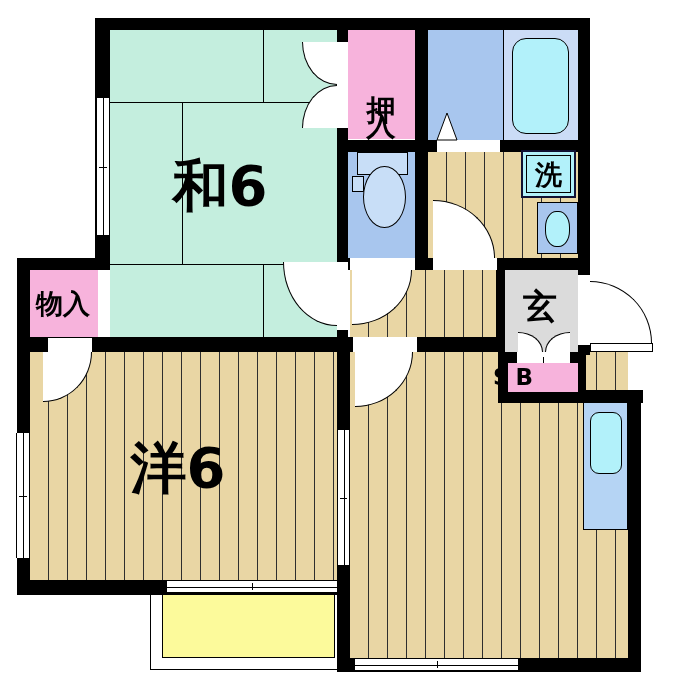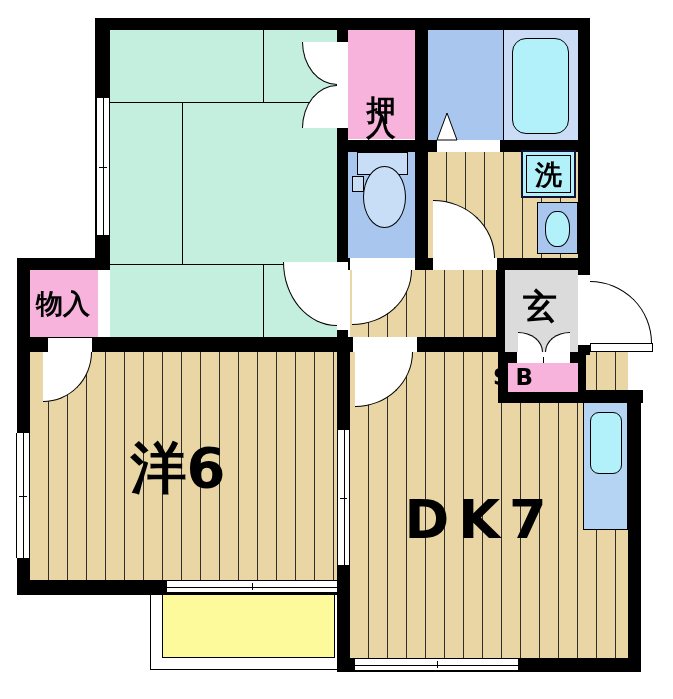--- a/index.html
+++ b/index.html
@@ -137,20 +137,20 @@
   <div class="abs door d-bl" style="left:283px;top:262px;width:54px;height:64px"></div>
   <div class="abs door d-br" style="left:352px;top:270px;width:60px;height:55px"></div>
   <div class="abs door d-tr" style="left:433px;top:200px;width:62px;height:58px"></div>
   <div class="abs door d-br" style="left:355px;top:352px;width:58px;height:55px"></div>
   <div class="abs door d-br" style="left:43px;top:352px;width:49px;height:50px"></div>
   <div class="abs door d-tr" style="left:518px;top:332px;width:25px;height:20px"></div>
   <div class="abs door d-tl" style="left:545px;top:332px;width:25px;height:20px"></div>
   <div class="abs arc-only d-tr" style="left:590px;top:281px;width:62px;height:62px"></div>
   <div class="abs white" style="left:590px;top:343px;width:63px;height:9px;border:1px solid #000"></div>
 
+  <span class="lbl lbl-big" style="left:220px;top:186px">和6</span>
   <span class="lbl lbl-big" style="left:178px;top:468px">洋6</span>
-  <span class="lbl lbl-dk" style="left:480px;top:520px">DK7</span>
   <span class="lbl lbl-vert" style="left:381px;top:86px">押入</span>
   <span class="lbl lbl-sm" style="left:63px;top:303px">物入</span>
   <span class="lbl lbl-gen" style="left:540px;top:306px">玄</span>
   <span class="lbl lbl-sb" style="left:516px;top:377px">SB</span>
 
 </div>
 
 </body></html>

